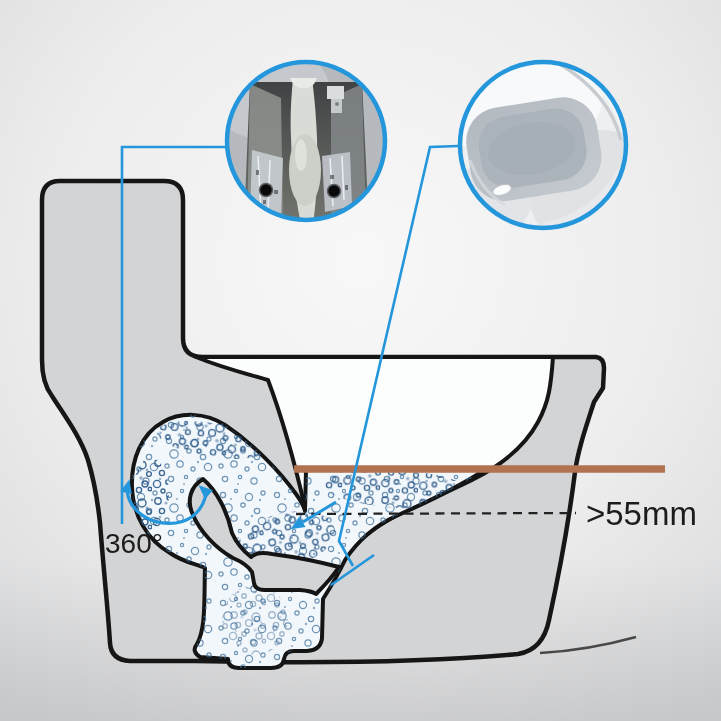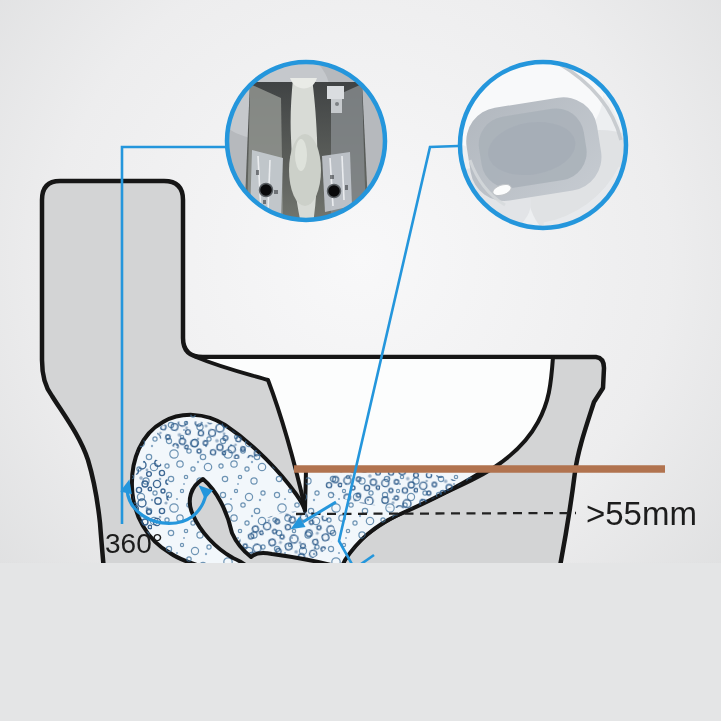--- a/index.html
+++ b/index.html
@@ -1,16 +1,16 @@
 <!DOCTYPE html>
 <html><head>
 <meta charset="utf-8">
 <style>
   html,body{margin:0;padding:0;background:#e4e5e6;}
-  .stage{width:721px;height:563px;position:relative;overflow:hidden;
+  .stage{width:721px;height:721px;position:relative;overflow:hidden;
          font-family:"Liberation Sans",sans-serif;}
   svg{display:block;}
   text{font-family:"Liberation Sans","DejaVu Sans",sans-serif;fill:#1c1c1c;}
 </style>
 </head>
 <body>
 
 <div class="stage">
 <svg viewBox="0 0 721 721" width="721" height="721" xmlns="http://www.w3.org/2000/svg">
   <defs>

